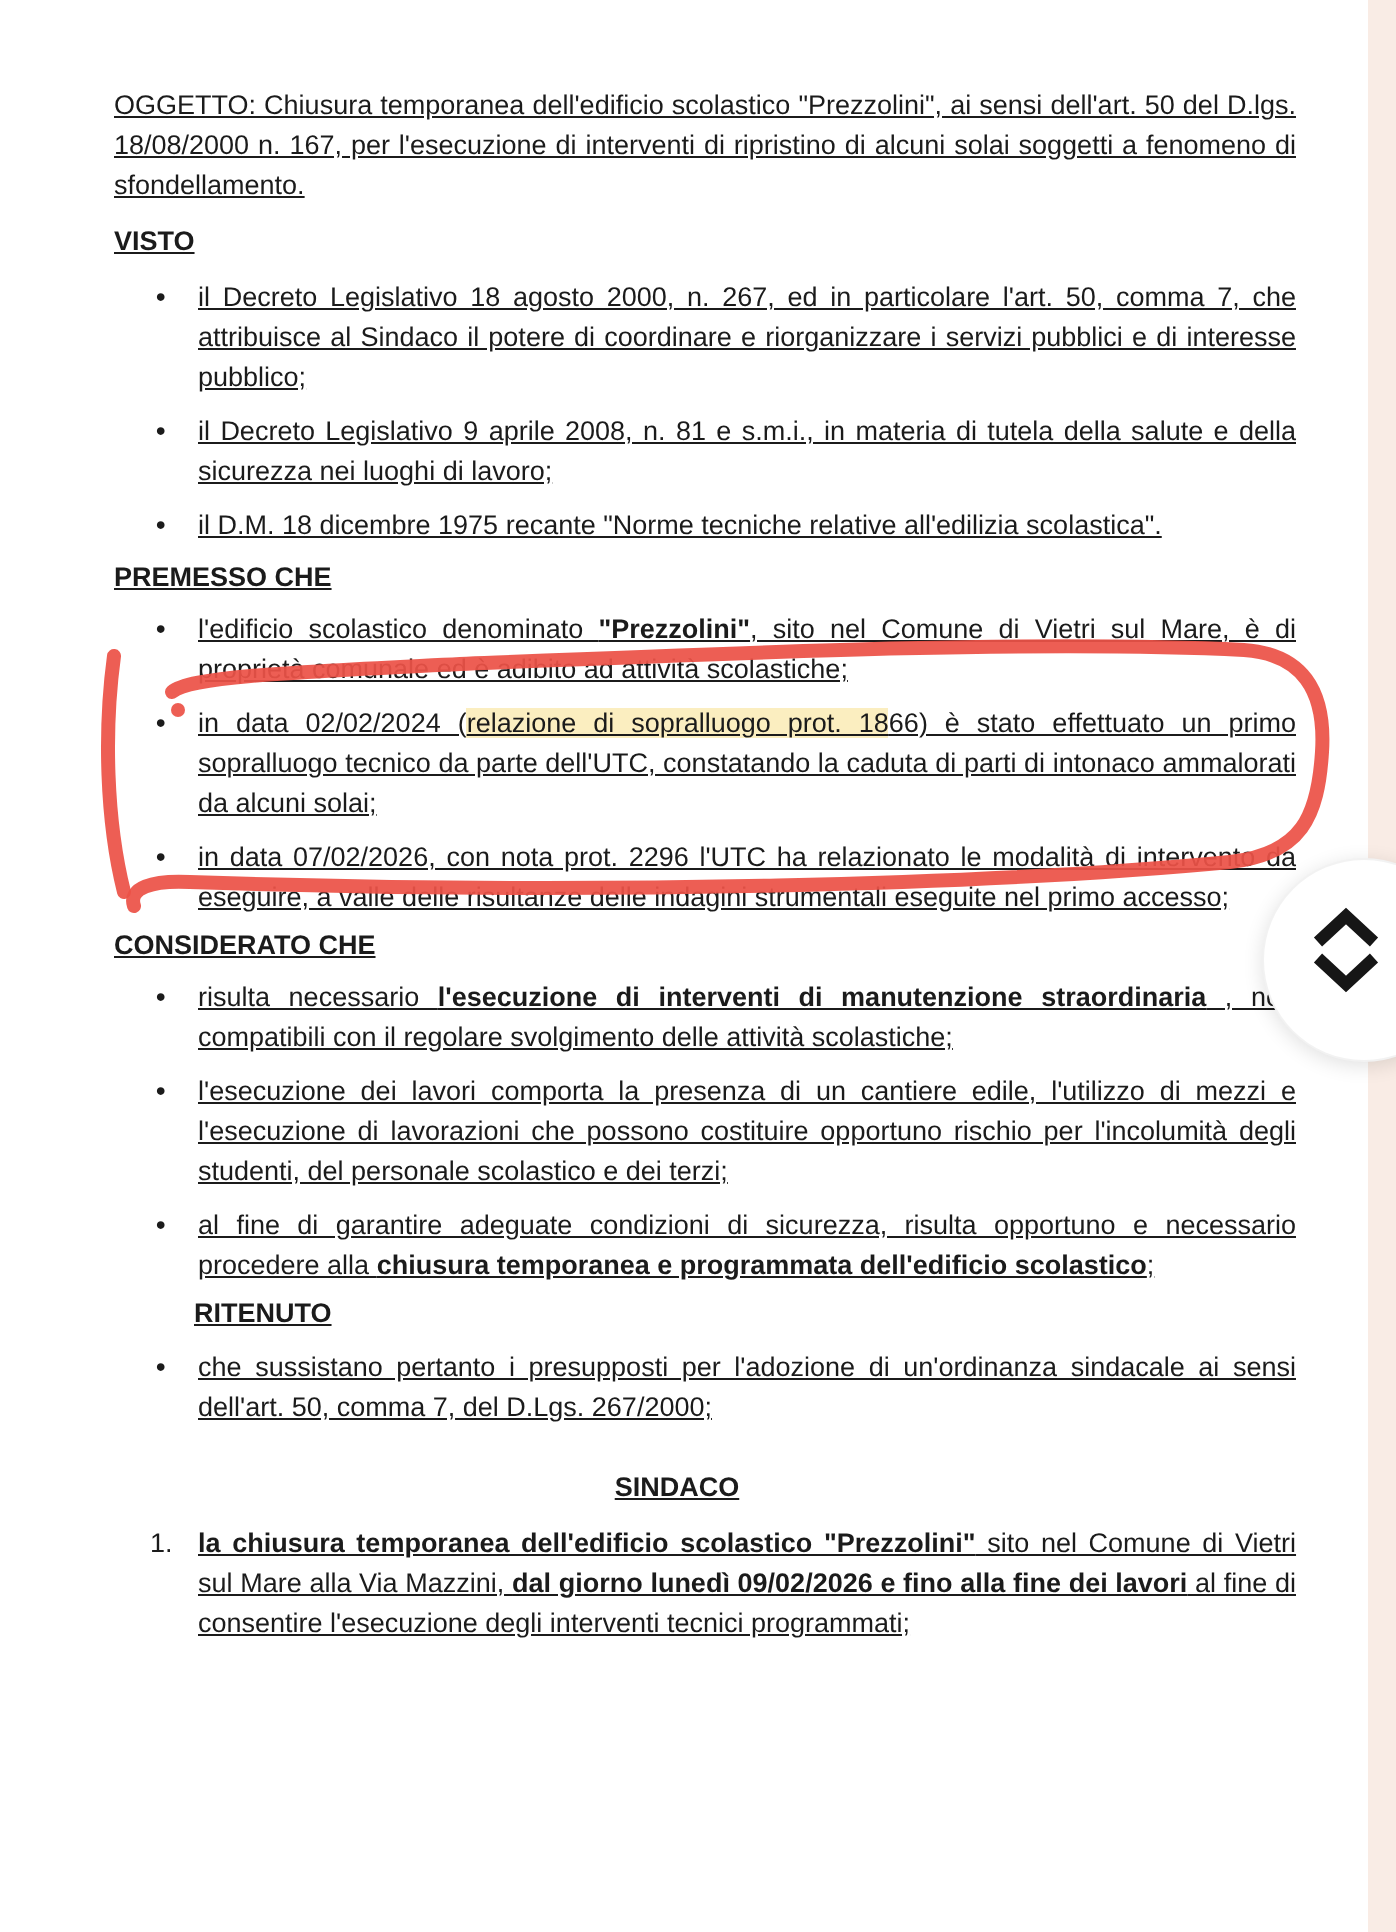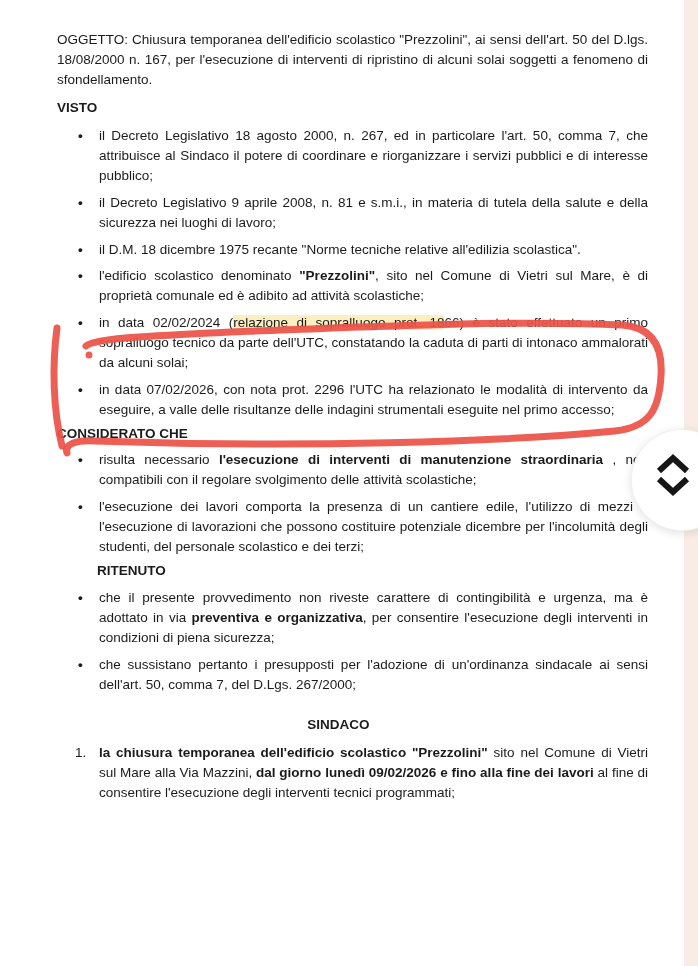--- a/index.html
+++ b/index.html
@@ -15,24 +15,25 @@
     width:698px;height:966px;
     background:#ffffff;
     overflow:hidden;
     font-family:"Liberation Sans","DejaVu Sans",sans-serif;
     color:var(--text_color);
   }
   .doc{
     position:absolute;
     left:57px;top:0;
     width:591px;
-    padding-top:30px;
+    padding-top:43px;
     font-size:13.5px;
     line-height:20px;
     z-index:1;
+    text-decoration:underline;
   }
   .j{text-align:justify;}
   h2,h3{font-size:13.5px;line-height:20px;font-weight:700;}
   h2.centered{text-align:center;padding-right:28px;}
   h2.sindaco{margin-top:2px;}
   h3.visto{margin-top:8px;}
   h3.premesso{margin-top:6px;}
   h3.considerato{margin-top:4px;}
   h3.ritenuto{margin-top:4px;margin-left:40px;}
   h2.ordina{margin-top:20px;}
@@ -90,35 +91,36 @@
   <p class="j">OGGETTO: Chiusura temporanea dell'edificio scolastico "Prezzolini", ai sensi dell'art. 50 del D.lgs. 18/08/2000 n. 167, per l'esecuzione di interventi di ripristino di alcuni solai soggetti a fenomeno di sfondellamento.</p>
 
 
   <h3 class="visto">VISTO</h3>
   <ul class="visto">
     <li>il Decreto Legislativo 18 agosto 2000, n. 267, ed in particolare l'art. 50, comma 7, che attribuisce al Sindaco il potere di coordinare e riorganizzare i servizi pubblici e di interesse pubblico;</li>
     <li>il Decreto Legislativo 9 aprile 2008, n. 81 e s.m.i., in materia di tutela della salute e della sicurezza nei luoghi di lavoro;</li>
     <li>il D.M. 18 dicembre 1975 recante "Norme tecniche relative all'edilizia scolastica".</li>
   </ul>
 
+  <h3 class="premesso">PREMESSO CHE</h3>
   <ul class="premesso">
     <li><span>l'edificio scolastico denominato </span><b>"Prezzolini"</b><span>, sito nel Comune di Vietri sul Mare, è di proprietà comunale ed è adibito ad attività scolastiche;</span></li>
     <li><span>in data 02/02/2024 (</span><span class="hl">relazione di sopralluogo prot. 18</span><span>66) è stato effettuato un primo sopralluogo tecnico da parte dell'UTC, constatando la caduta di parti di intonaco ammalorati da alcuni solai;</span></li>
     <li>in data 07/02/2026, con nota prot. 2296 l'UTC ha relazionato le modalità di intervento da eseguire, a valle delle risultanze delle indagini strumentali eseguite nel primo accesso;</li>
   </ul>
 
   <h3 class="considerato">CONSIDERATO CHE</h3>
   <ul class="considerato">
     <li><span>risulta necessario </span><b>l'esecuzione di interventi di manutenzione straordinaria</b><span> , non compatibili con il regolare svolgimento delle attività scolastiche;</span></li>
-    <li>l'esecuzione dei lavori comporta la presenza di un cantiere edile, l'utilizzo di mezzi e l'esecuzione di lavorazioni che possono costituire potenziale dicembre per l'incolumità degli studenti, del personale scolastico e dei terzi;</li>
+    <li>l'esecuzione dei lavori comporta la presenza di un cantiere edile, l'utilizzo di mezzi e l'esecuzione di lavorazioni che possono costituire opportuno rischio per l'incolumità degli studenti, del personale scolastico e dei terzi;</li>
+    <li><span>al fine di garantire adeguate condizioni di sicurezza, risulta opportuno e necessario procedere alla </span><b>chiusura temporanea e programmata dell'edificio scolastico</b><span>;</span></li>
   </ul>
 
   <h3 class="ritenuto">RITENUTO</h3>
   <ul class="ritenuto">
-    <li><span>che il presente provvedimento non riveste carattere di contingibilità e urgenza, ma è adottato in via </span><b>preventiva e organizzativa</b><span>, per consentire l'esecuzione degli interventi in condizioni di piena sicurezza;</span></li>
     <li>che sussistano pertanto i presupposti per l'adozione di un'ordinanza sindacale ai sensi dell'art. 50, comma 7, del D.Lgs. 267/2000;</li>
   </ul>
 
   <h2 class="centered ordina">SINDACO</h2>
   <ol class="ordina">
     <li>
       <span class="li-num">1.</span><b>la chiusura temporanea dell'edificio scolastico "Prezzolini"</b><span> sito nel Comune di Vietri sul Mare alla Via Mazzini, </span><b>dal giorno lunedì 09/02/2026 e fino alla fine dei lavori</b><span> al fine di consentire l'esecuzione degli interventi tecnici programmati;</span>
     </li>
   </ol>
 

